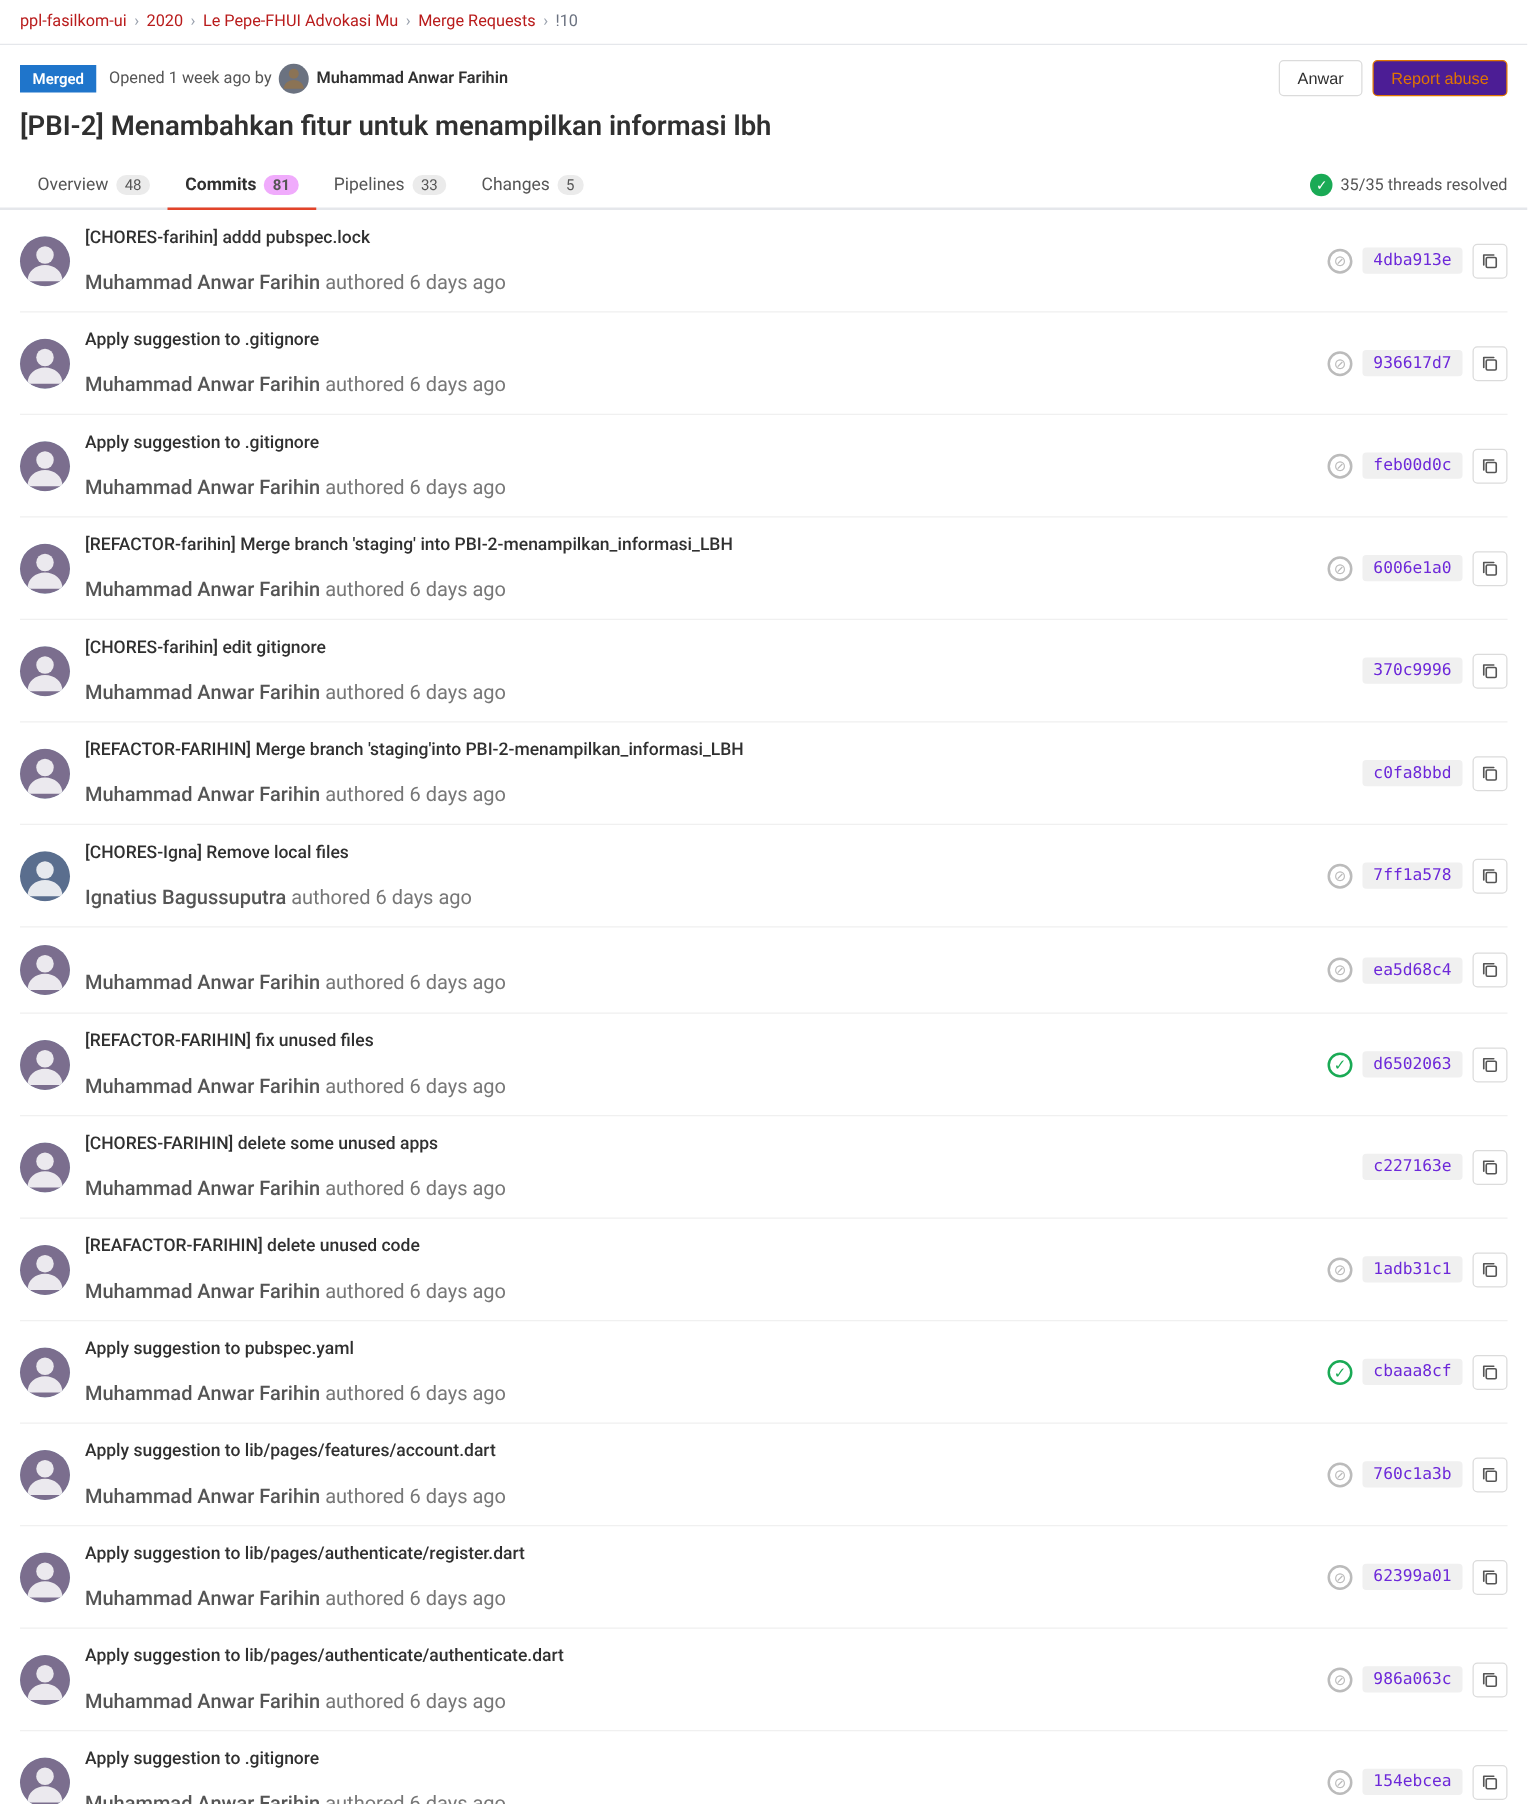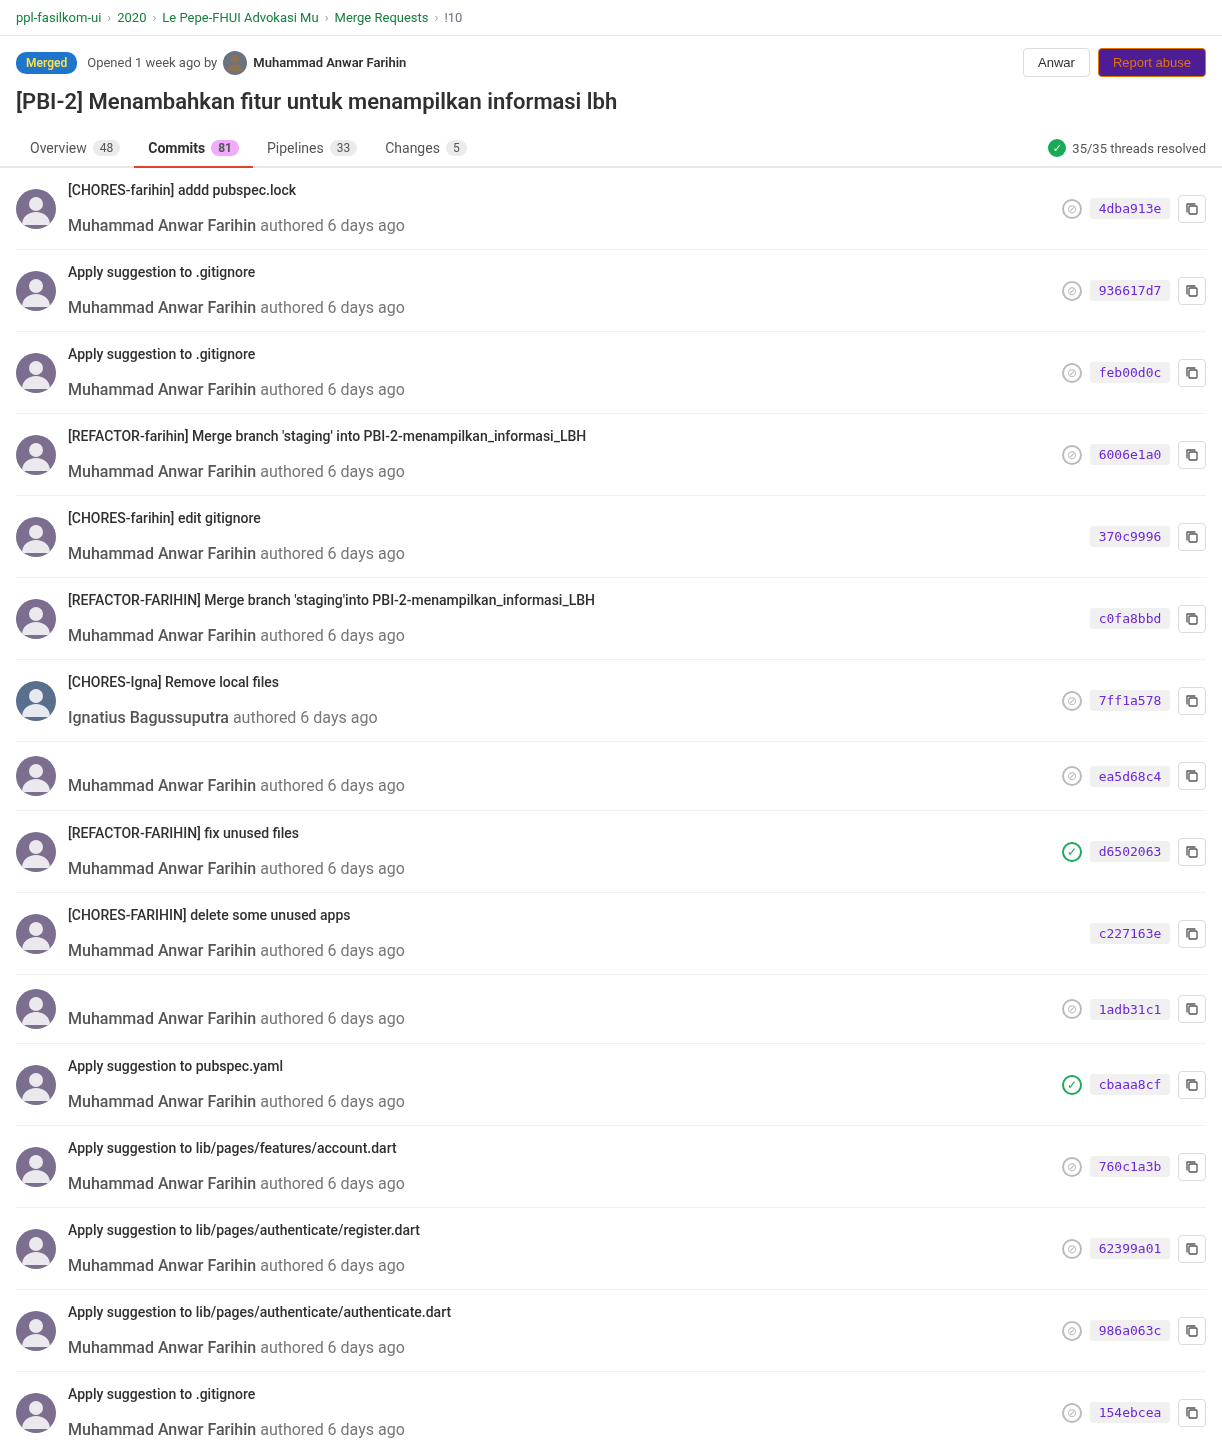--- a/index.html
+++ b/index.html
@@ -13,39 +13,39 @@
     .breadcrumb {
       display: flex;
       align-items: center;
       gap: 6px;
       padding: 10px 16px;
       font-size: 13px;
       color: #6b7280;
       border-bottom: 1px solid #e5e7eb;
     }
     .breadcrumb a {
-      color: #15803d;
+      color: #b91c1c;
       text-decoration: none;
     }
     .breadcrumb .sep { color: #9ca3af; }
 
     .page-header {
       display: flex;
       align-items: center;
       justify-content: space-between;
       padding: 12px 16px 8px;
     }
     .header-left { display: flex; align-items: center; gap: 10px; }
     .merged-badge {
       background: #1f75cb;
-      color: #fde047;
+      color: #ffffff;
       font-size: 12px;
       font-weight: 600;
       padding: 4px 10px;
-      border-radius: 10px;
+      border-radius: 0;
       white-space: nowrap;
     }
     .opened-info { font-size: 13px; color: #555; display: flex; align-items: center; gap: 6px; }
     .avatar-small {
       width: 24px; height: 24px;
       border-radius: 50%;
       background: #6b7280;
       display: inline-flex; align-items: center; justify-content: center;
       overflow: hidden;
     }
@@ -510,20 +510,21 @@
   </div>
     <div class="commit-row">
     <div class="avatar-med">
       <svg viewBox="0 0 40 40" xmlns="http://www.w3.org/2000/svg">
           <circle cx="20" cy="20" r="20" fill="#7b6e8e"></circle>
           <circle cx="20" cy="15" r="7" fill="rgba(255,255,255,0.85)"></circle>
           <path d="M6 36c0-8 6.3-13 14-13s14 5 14 13" fill="rgba(255,255,255,0.85)"></path>
         </svg>
     </div>
     <div class="commit-info">
+      <div class="commit-title">[REAFACTOR-FARIHIN] delete unused code</div>
       <div class="commit-meta">
         <span class="meta-author">Muhammad Anwar Farihin</span>
         <span> authored 6 days ago</span>
       </div>
     </div>
     <div class="commit-actions">
       <div class="icon-no-entry">⊘</div>
       <span class="commit-hash">1adb31c1</span>
       <button class="copy-btn" title="Copy commit SHA">
         <svg width="14" height="14" viewBox="0 0 14 14" fill="none" xmlns="http://www.w3.org/2000/svg">

